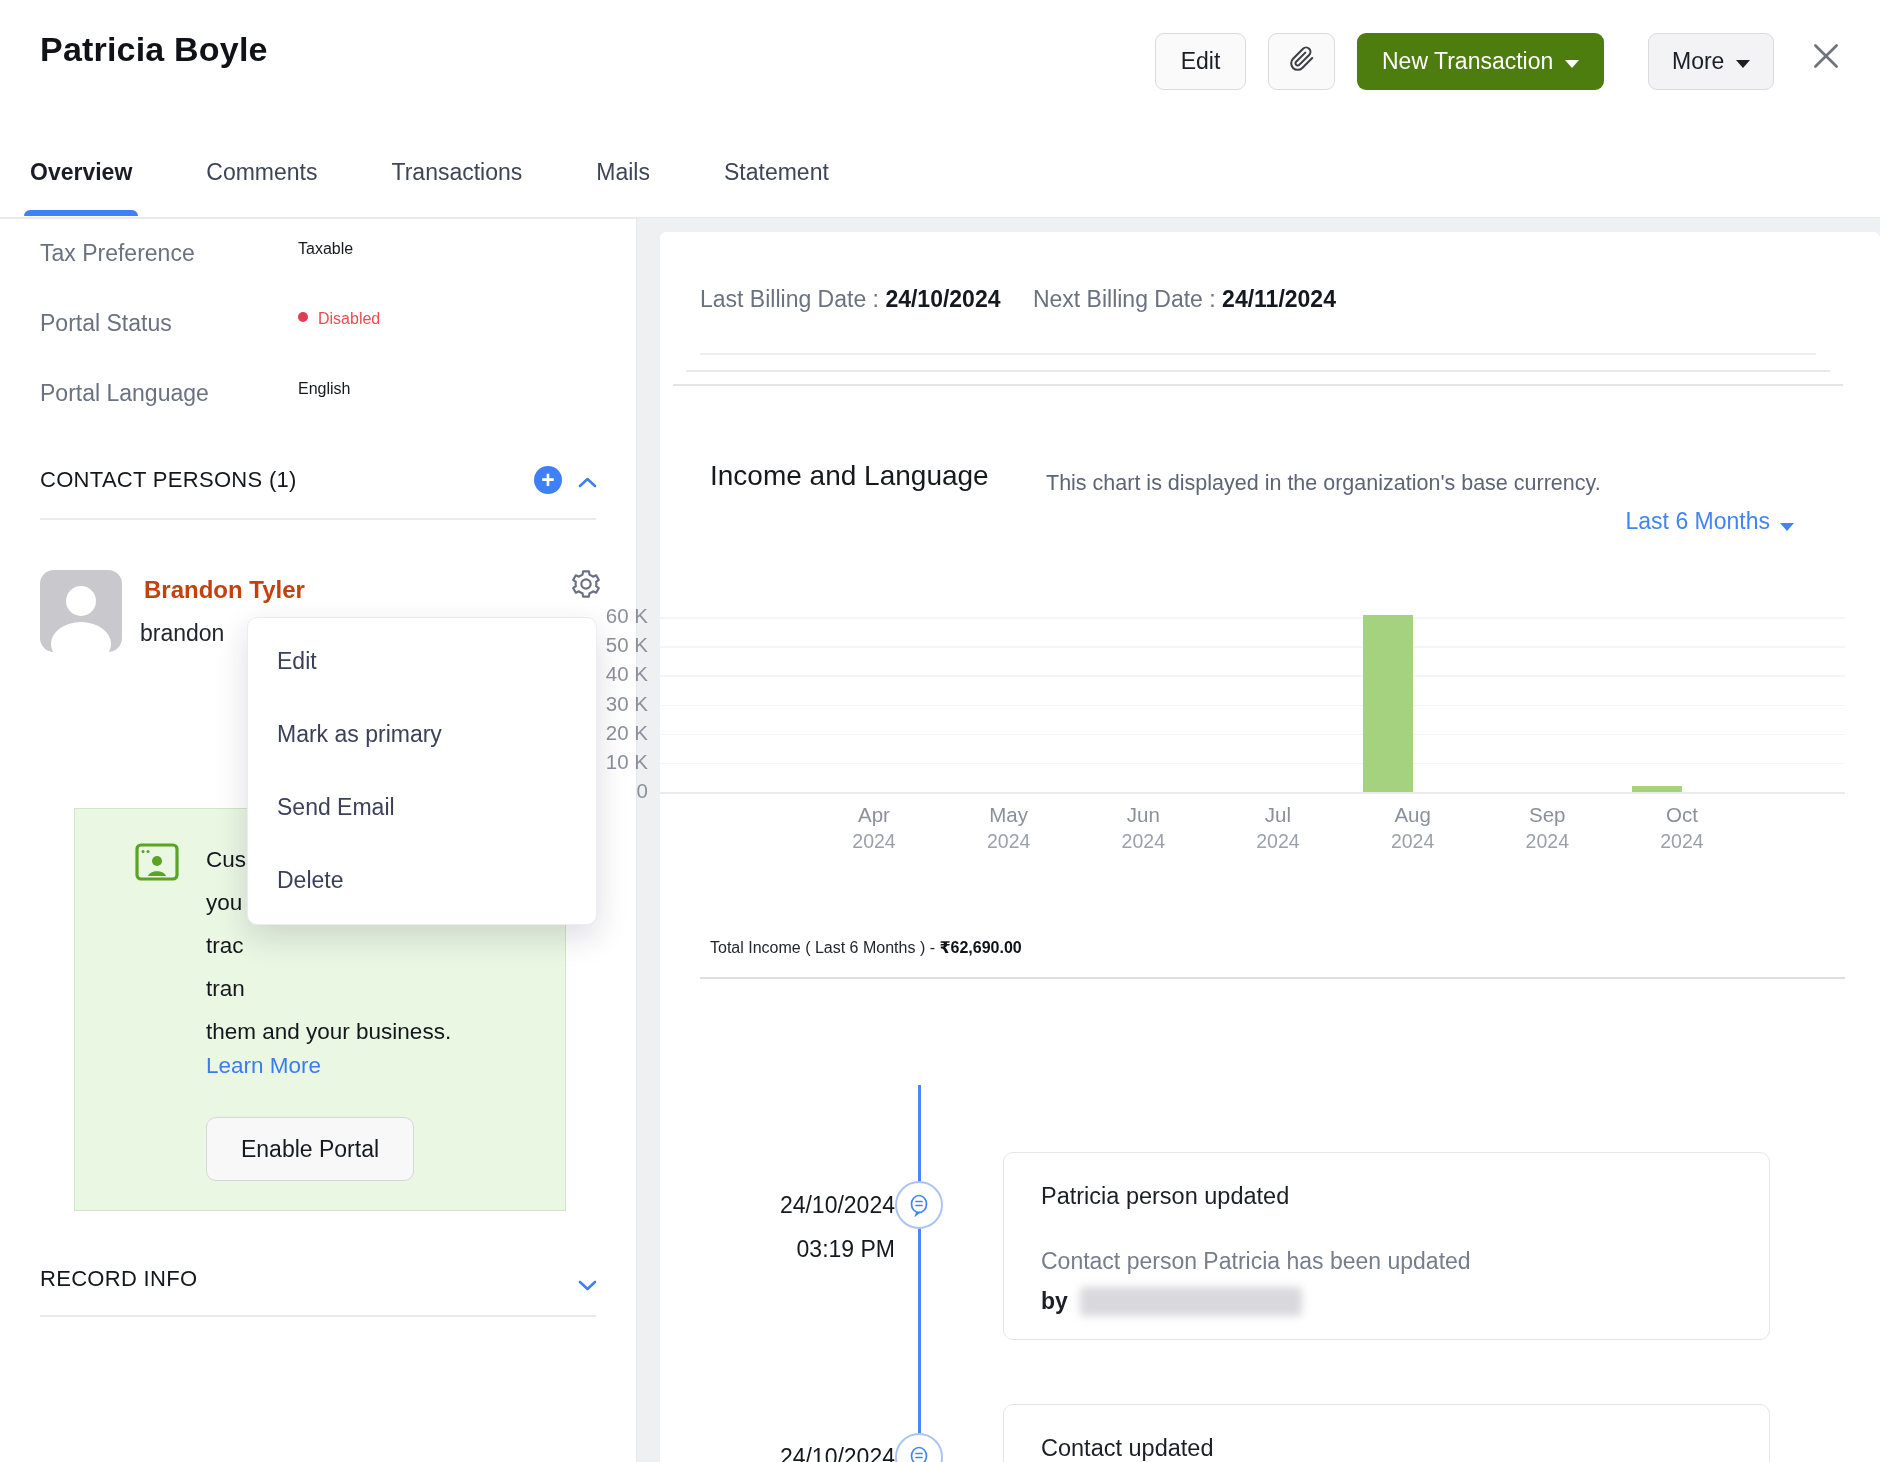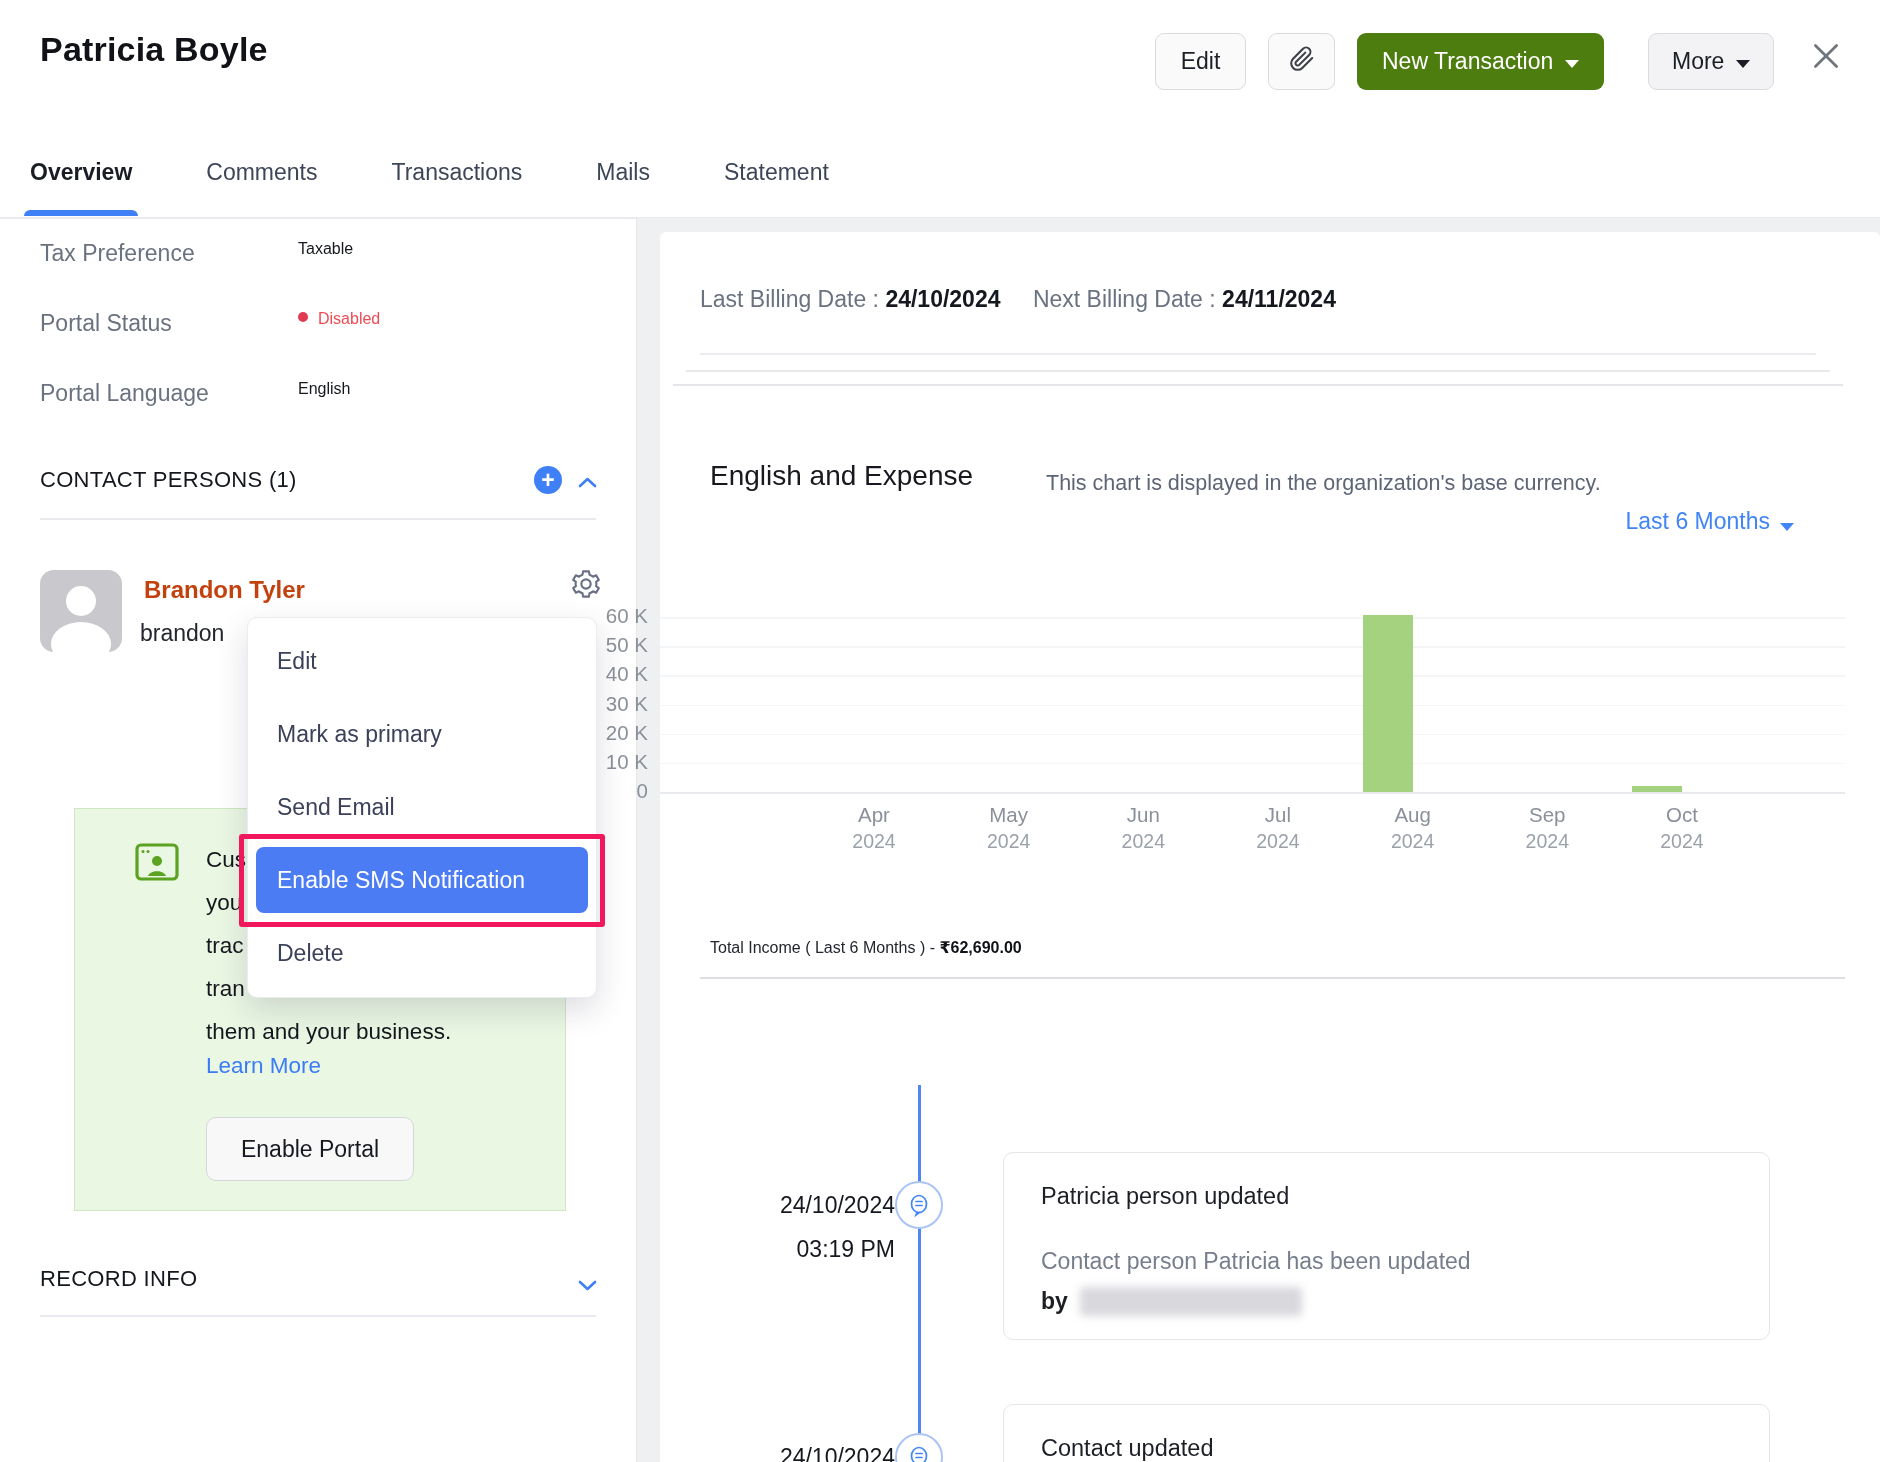--- a/index.html
+++ b/index.html
@@ -219,38 +219,34 @@
     <svg width="19" height="11" viewBox="0 0 19 11" fill="none">
         <polyline points="2,2 9.5,9 17,2" stroke="#3f80f6" stroke-width="2.6" stroke-linecap="round" stroke-linejoin="round"></polyline>
       </svg>
   </div>
   <div class="sb-divider" style="top:1315px;"></div>
 
   <div class="abs ctx-menu">
       <div class="menu-item">Edit</div>
       <div class="menu-item">Mark as primary</div>
       <div class="menu-item">Send Email</div>
-      <div class="menu-item-hl">
-        <div class="hl-pill">Enable SMS Notification</div>
-        <div class="hl-redbox"></div>
-      </div>
       <div class="menu-item">Delete</div>
     </div>
 
   <div class="abs billing">
     <span class="lbl">Last Billing Date :</span>
     <span class="val">24/10/2024</span>
     <span class="lbl">Next Billing Date :</span>
     <span class="val">24/11/2024</span>
   </div>
   <div class="deck-line" style="top:353px;left:700px;width:1116px;background:#ecedf0;"></div>
   <div class="deck-line" style="top:370px;left:686px;width:1144px;background:#e7e9ec;"></div>
   <div class="deck-line" style="top:384px;left:673px;width:1170px;background:#e3e5e9;"></div>
 
-  <div class="abs chart-title">English and Expense</div>
+  <div class="abs chart-title">Income and Language</div>
   <div class="abs chart-subtitle">This chart is displayed in the organization's base currency.</div>
   <div class="abs period-select">
     <span>Last 6 Months</span><span class="caret-down"></span>
   </div>
 
   <div class="abs" id="chart-area">
       <div class="gridline zero" style="top: 792px;"></div>
       <div class="ytick" style="top: 779px;">0</div>
       <div class="gridline" style="top: 762.833px;"></div>
       <div class="ytick" style="top: 749.833px;">10 K</div>

